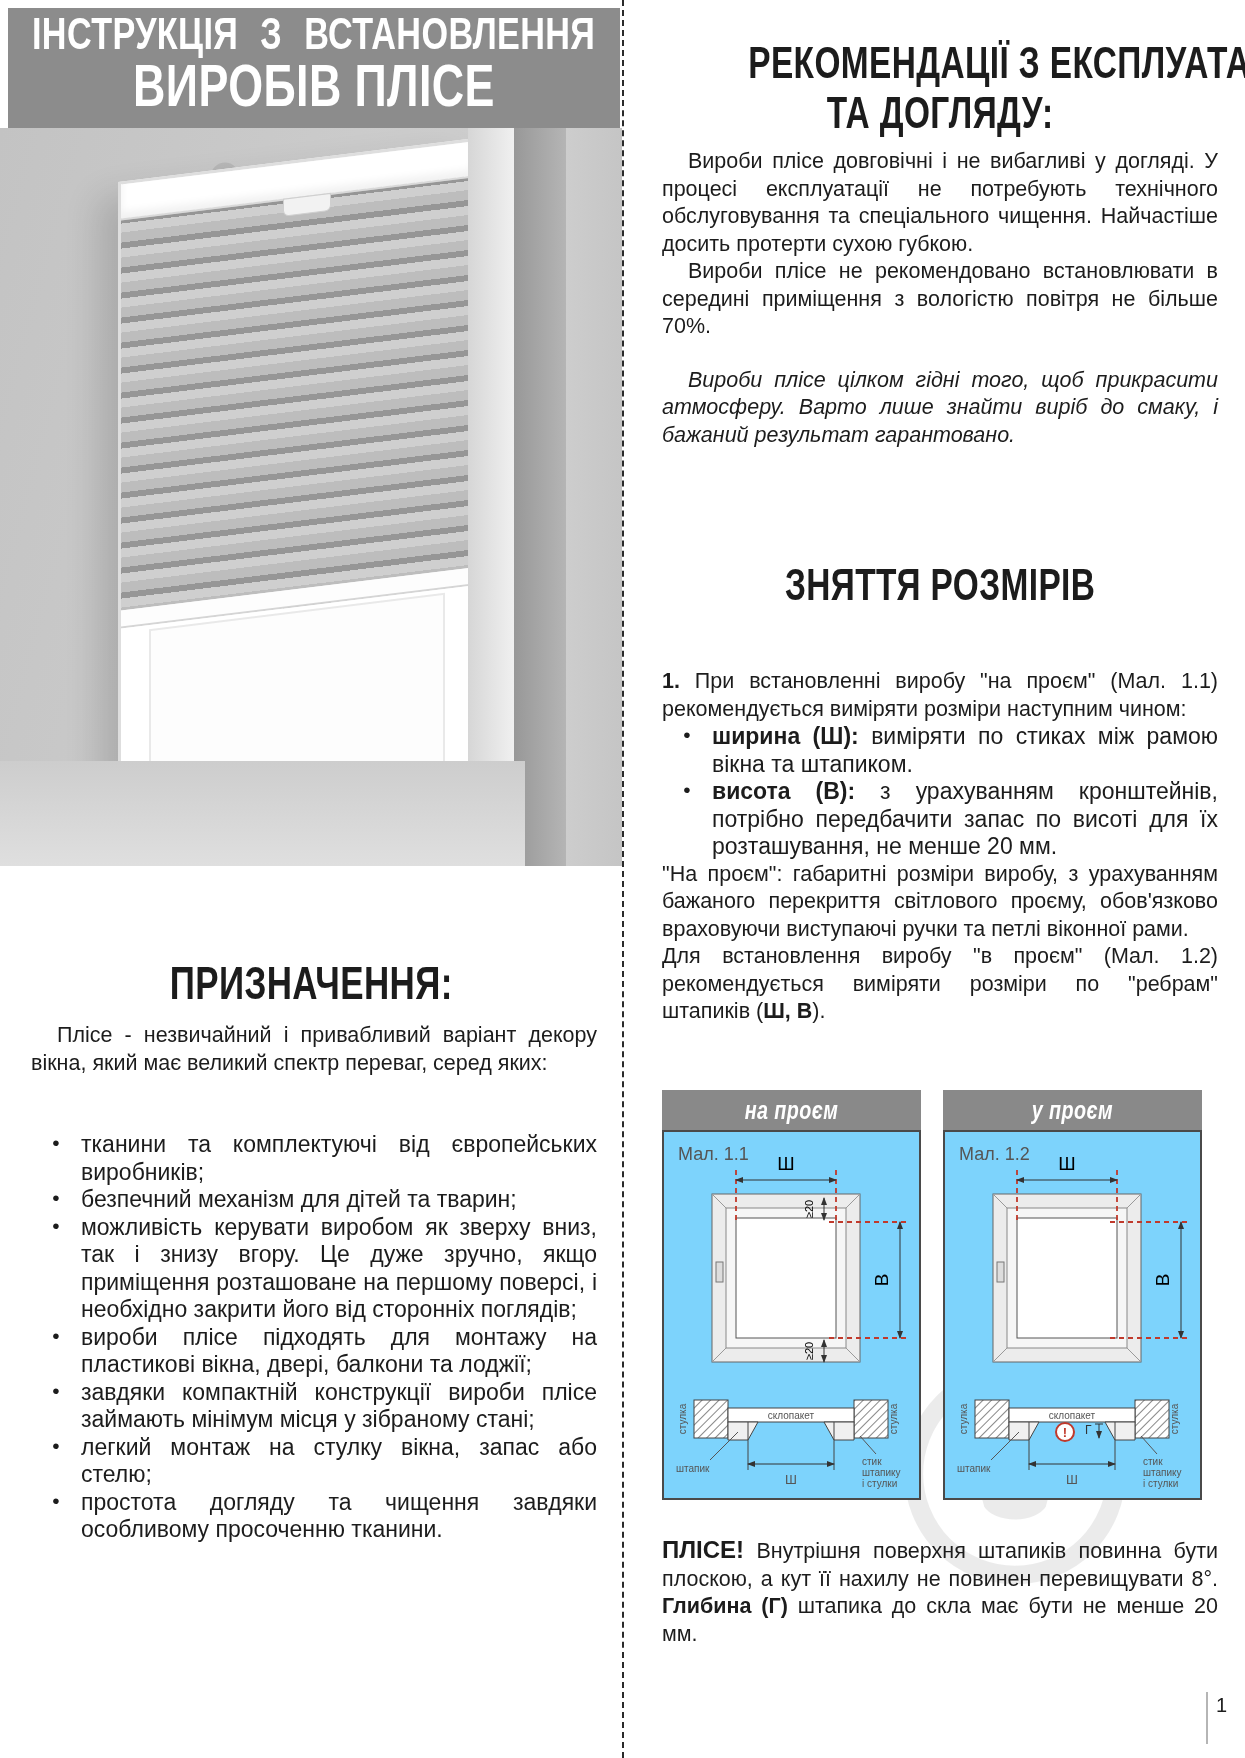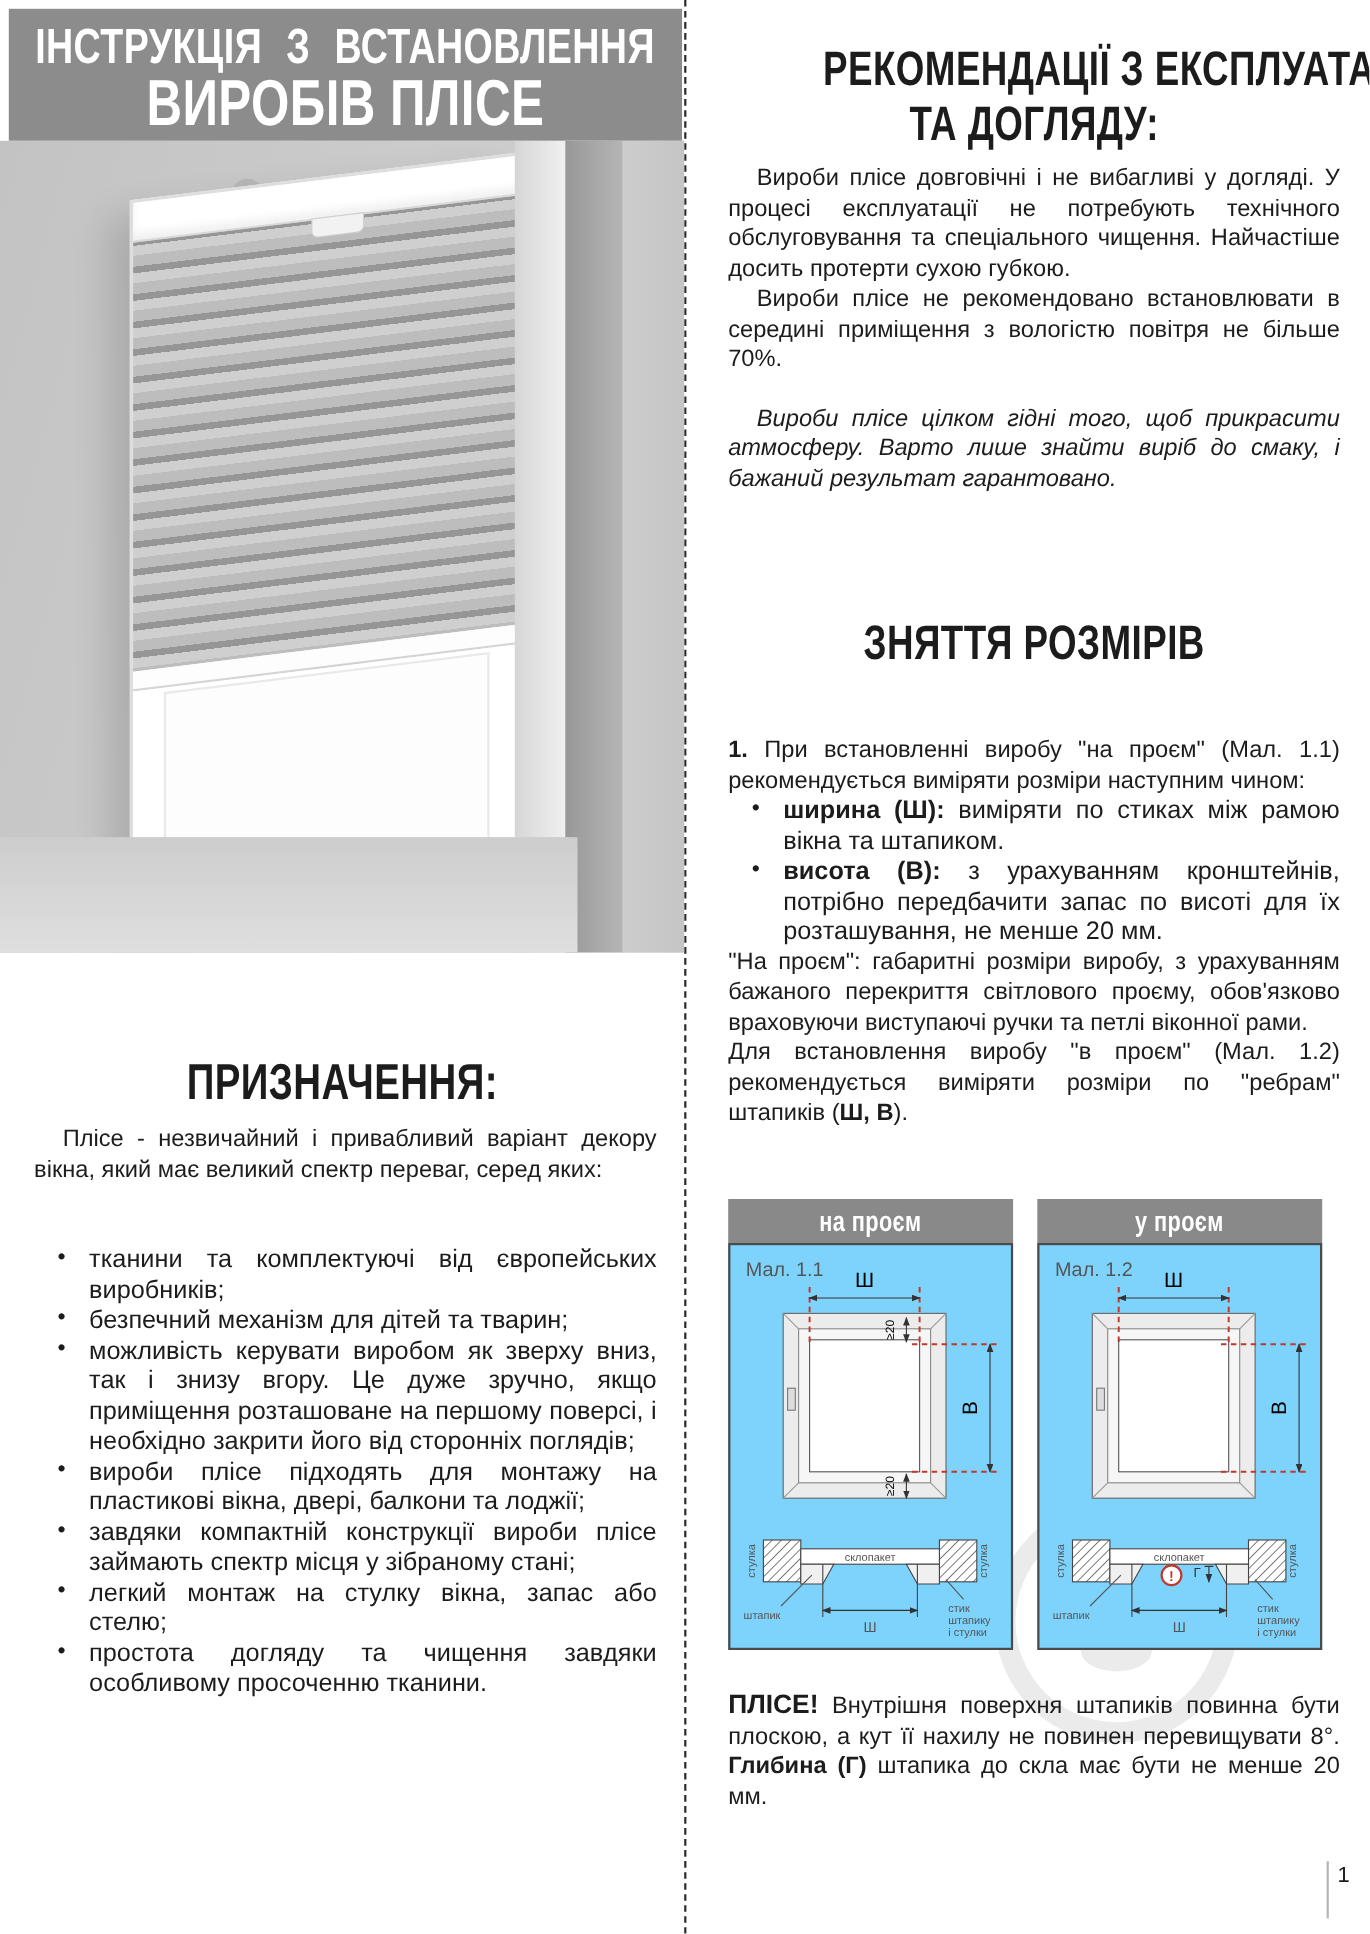--- a/index.html
+++ b/index.html
@@ -10,21 +10,21 @@
         white-space:nowrap;font-weight:bold;letter-spacing:0.5px;}
   .h-center{text-align:center;}
   .body-t{font-size:21.5px;line-height:27.5px;text-align:justify;}
   .ind{text-indent:26px;}
   .b-row{display:flex;}
   .b-dot{flex:0 0 50px;text-align:center;font-size:21px;}
   .b-tx{flex:1;text-align:justify;font-size:23px;line-height:27.5px;}
   .divider{position:absolute;left:622px;top:0;height:1758px;width:0;border-left:2px dashed #2a2a2a;}
   
   .band{left:8px;top:8px;width:612px;height:120px;background:#8c8c8c;color:#fff;
-        display:flex;flex-direction:column;justify-content:center;align-items:center;}
+        display:flex;flex-direction:column;justify-content:flex-start;align-items:center;}
   .band .l1{font-size:45px;line-height:52px;word-spacing:16px;}
   .band .l2{font-size:59px;line-height:52px;text-decoration:underline;}
   
   .photo{left:0;top:128px;width:622px;height:738px;overflow:hidden;
          background:linear-gradient(105deg,#c3c3c3 0%,#cdcdcd 55%,#c7c7c7 100%);}
   .jamb{position:absolute;left:468px;top:0;width:46px;height:100%;
         background:linear-gradient(90deg,#d6d6d6,#f0f0f0);}
   .recess-dark{position:absolute;left:514px;top:0;width:52px;height:100%;
         background:linear-gradient(90deg,#989898,#b5b5b5);}
   .wall-r{position:absolute;left:566px;top:0;width:56px;height:100%;
@@ -43,21 +43,21 @@
   .tab.t1{top:34px;}
   .b-rail{position:absolute;left:0;top:426px;width:100%;height:16px;background:#fdfdfd;
         border-bottom:2px solid #d5d5d5;}
   .tab.t2{top:443px;}
   .lower{position:absolute;left:0;top:444px;right:0;bottom:0;background:#fff;}
   .glass{position:absolute;left:28px;right:28px;top:4px;bottom:34px;background:#fdfdfd;
         border:2px solid #e9e9e9;}
   .wm{opacity:0.18;}
   
   .fig-bar{position:absolute;height:40px;width:259px;background:#898989;color:#fff;
-        display:flex;align-items:center;justify-content:center;}
+        display:flex;align-items:center;justify-content:center;font-style:italic;}
   .fig-bar span{font-size:26px;}
   .fig-box{position:absolute;width:255px;height:366px;border:2px solid #4a4a4a;background:#7dd3fc;}
   .fig-box svg{display:block;}
   .att-b{font-weight:bold;}
   .pgnum{font-size:20px;color:#1c1c1c;}
   .pgrule{width:2px;height:52px;background:#b5b5b5;}
 </style>
 </head>
 <body>
 
@@ -109,21 +109,21 @@
     <div class="b-row">
       <span class="b-dot">•</span>
       <span class="b-tx">можливість керувати виробом як зверху вниз, так і знизу вгору. Це дуже зручно, якщо приміщення розташоване на першому поверсі, і необхідно закрити його від сторонніх поглядів;</span>
     </div>
     <div class="b-row">
       <span class="b-dot">•</span>
       <span class="b-tx">вироби плісе підходять для монтажу на пластикові вікна, двері, балкони та лоджії;</span>
     </div>
     <div class="b-row">
       <span class="b-dot">•</span>
-      <span class="b-tx">завдяки компактній конструкції вироби плісе займають спектр місця у зібраному стані;</span>
+      <span class="b-tx">завдяки компактній конструкції вироби плісе займають мінімум місця у зібраному стані;</span>
     </div>
     <div class="b-row">
       <span class="b-dot">•</span>
       <span class="b-tx">легкий монтаж на стулку вікна, запас або стелю;</span>
     </div>
     <div class="b-row">
       <span class="b-dot">•</span>
       <span class="b-tx">простота догляду та чищення завдяки особливому просоченню тканини.</span>
     </div>
   </div>

